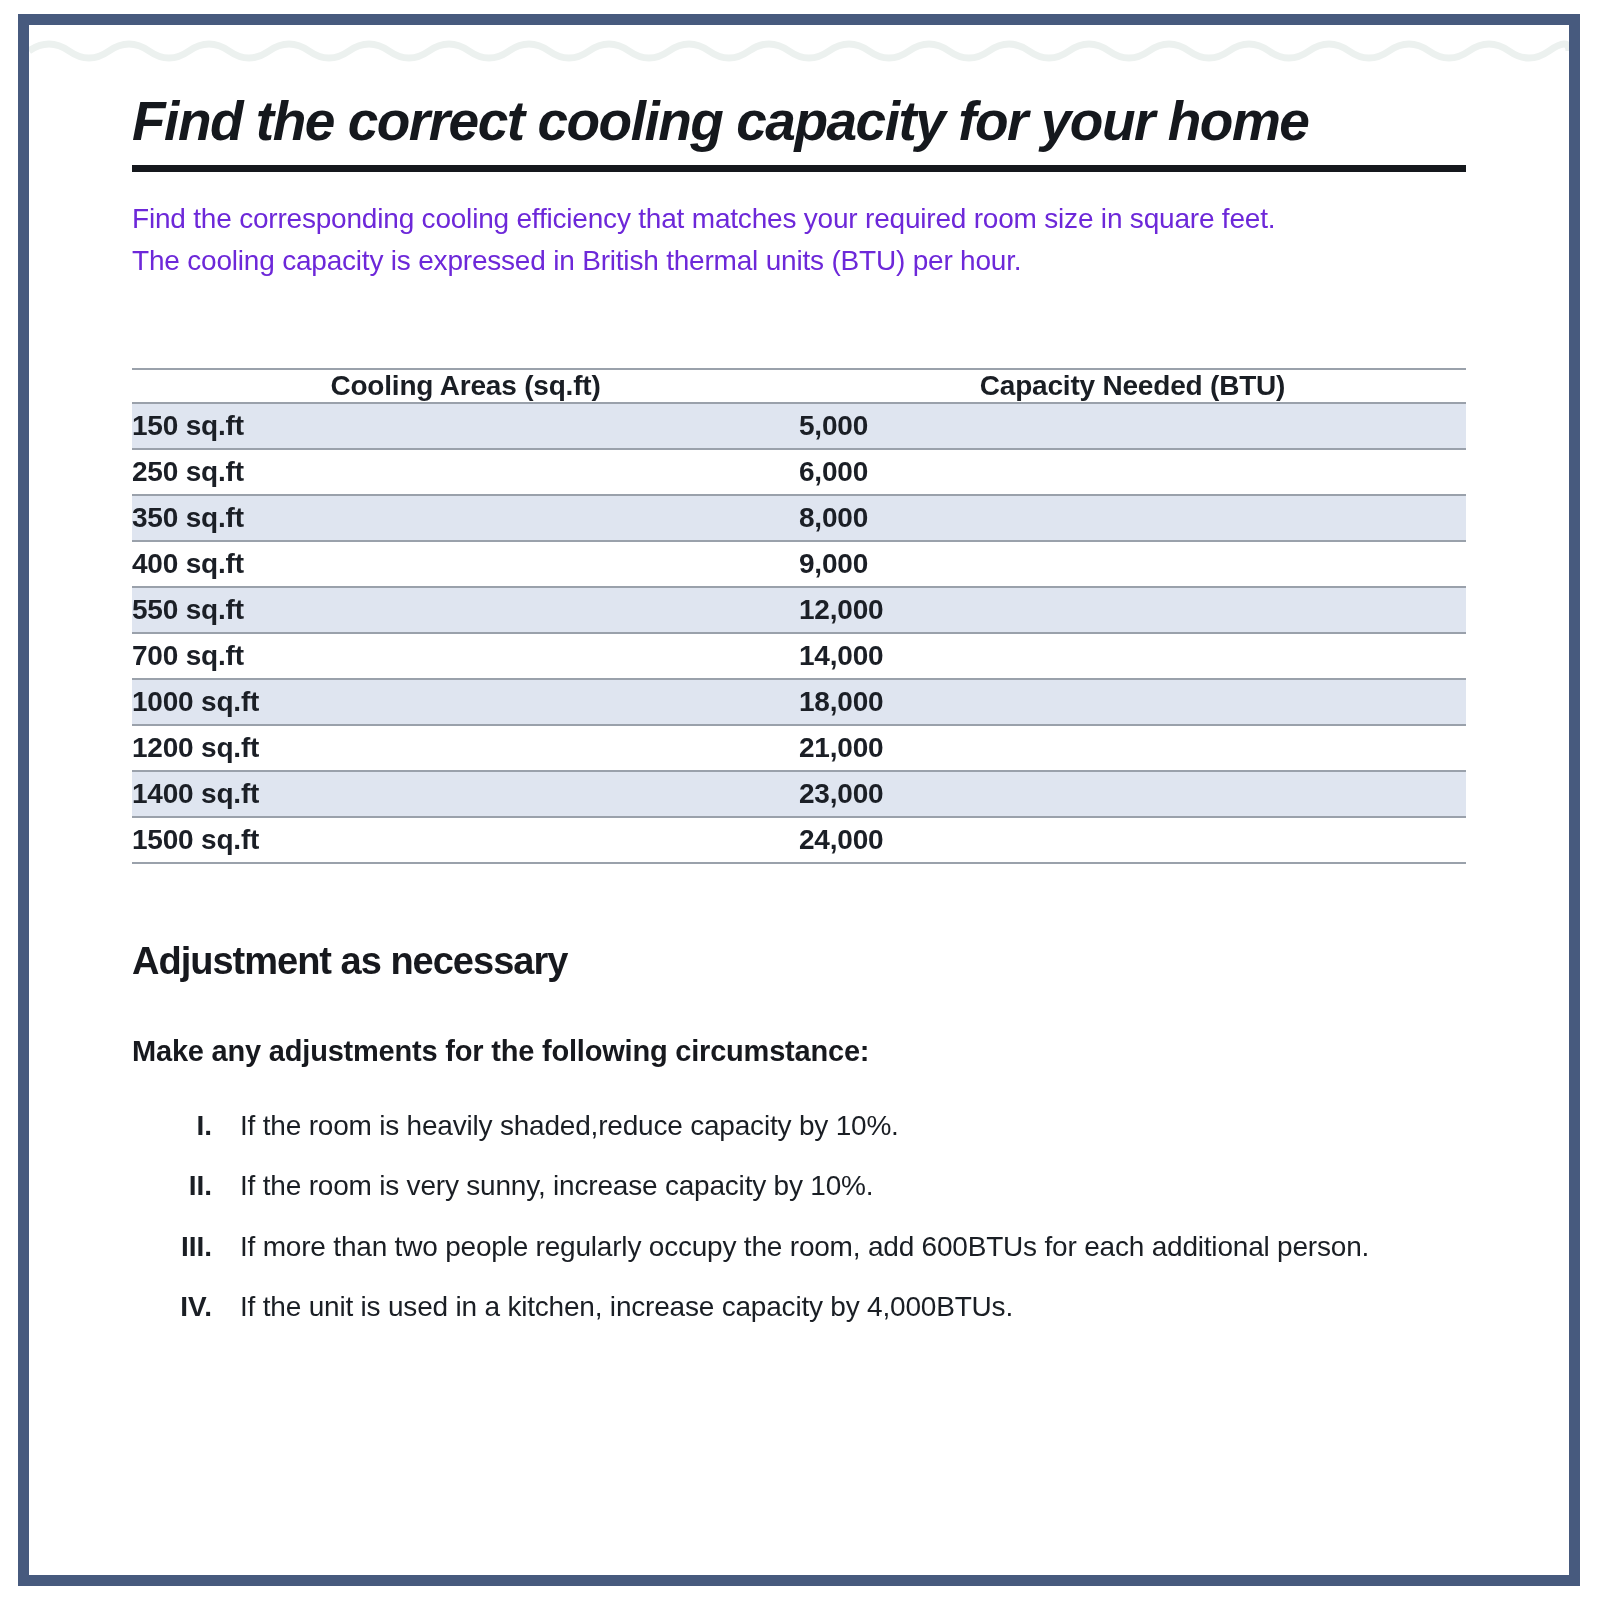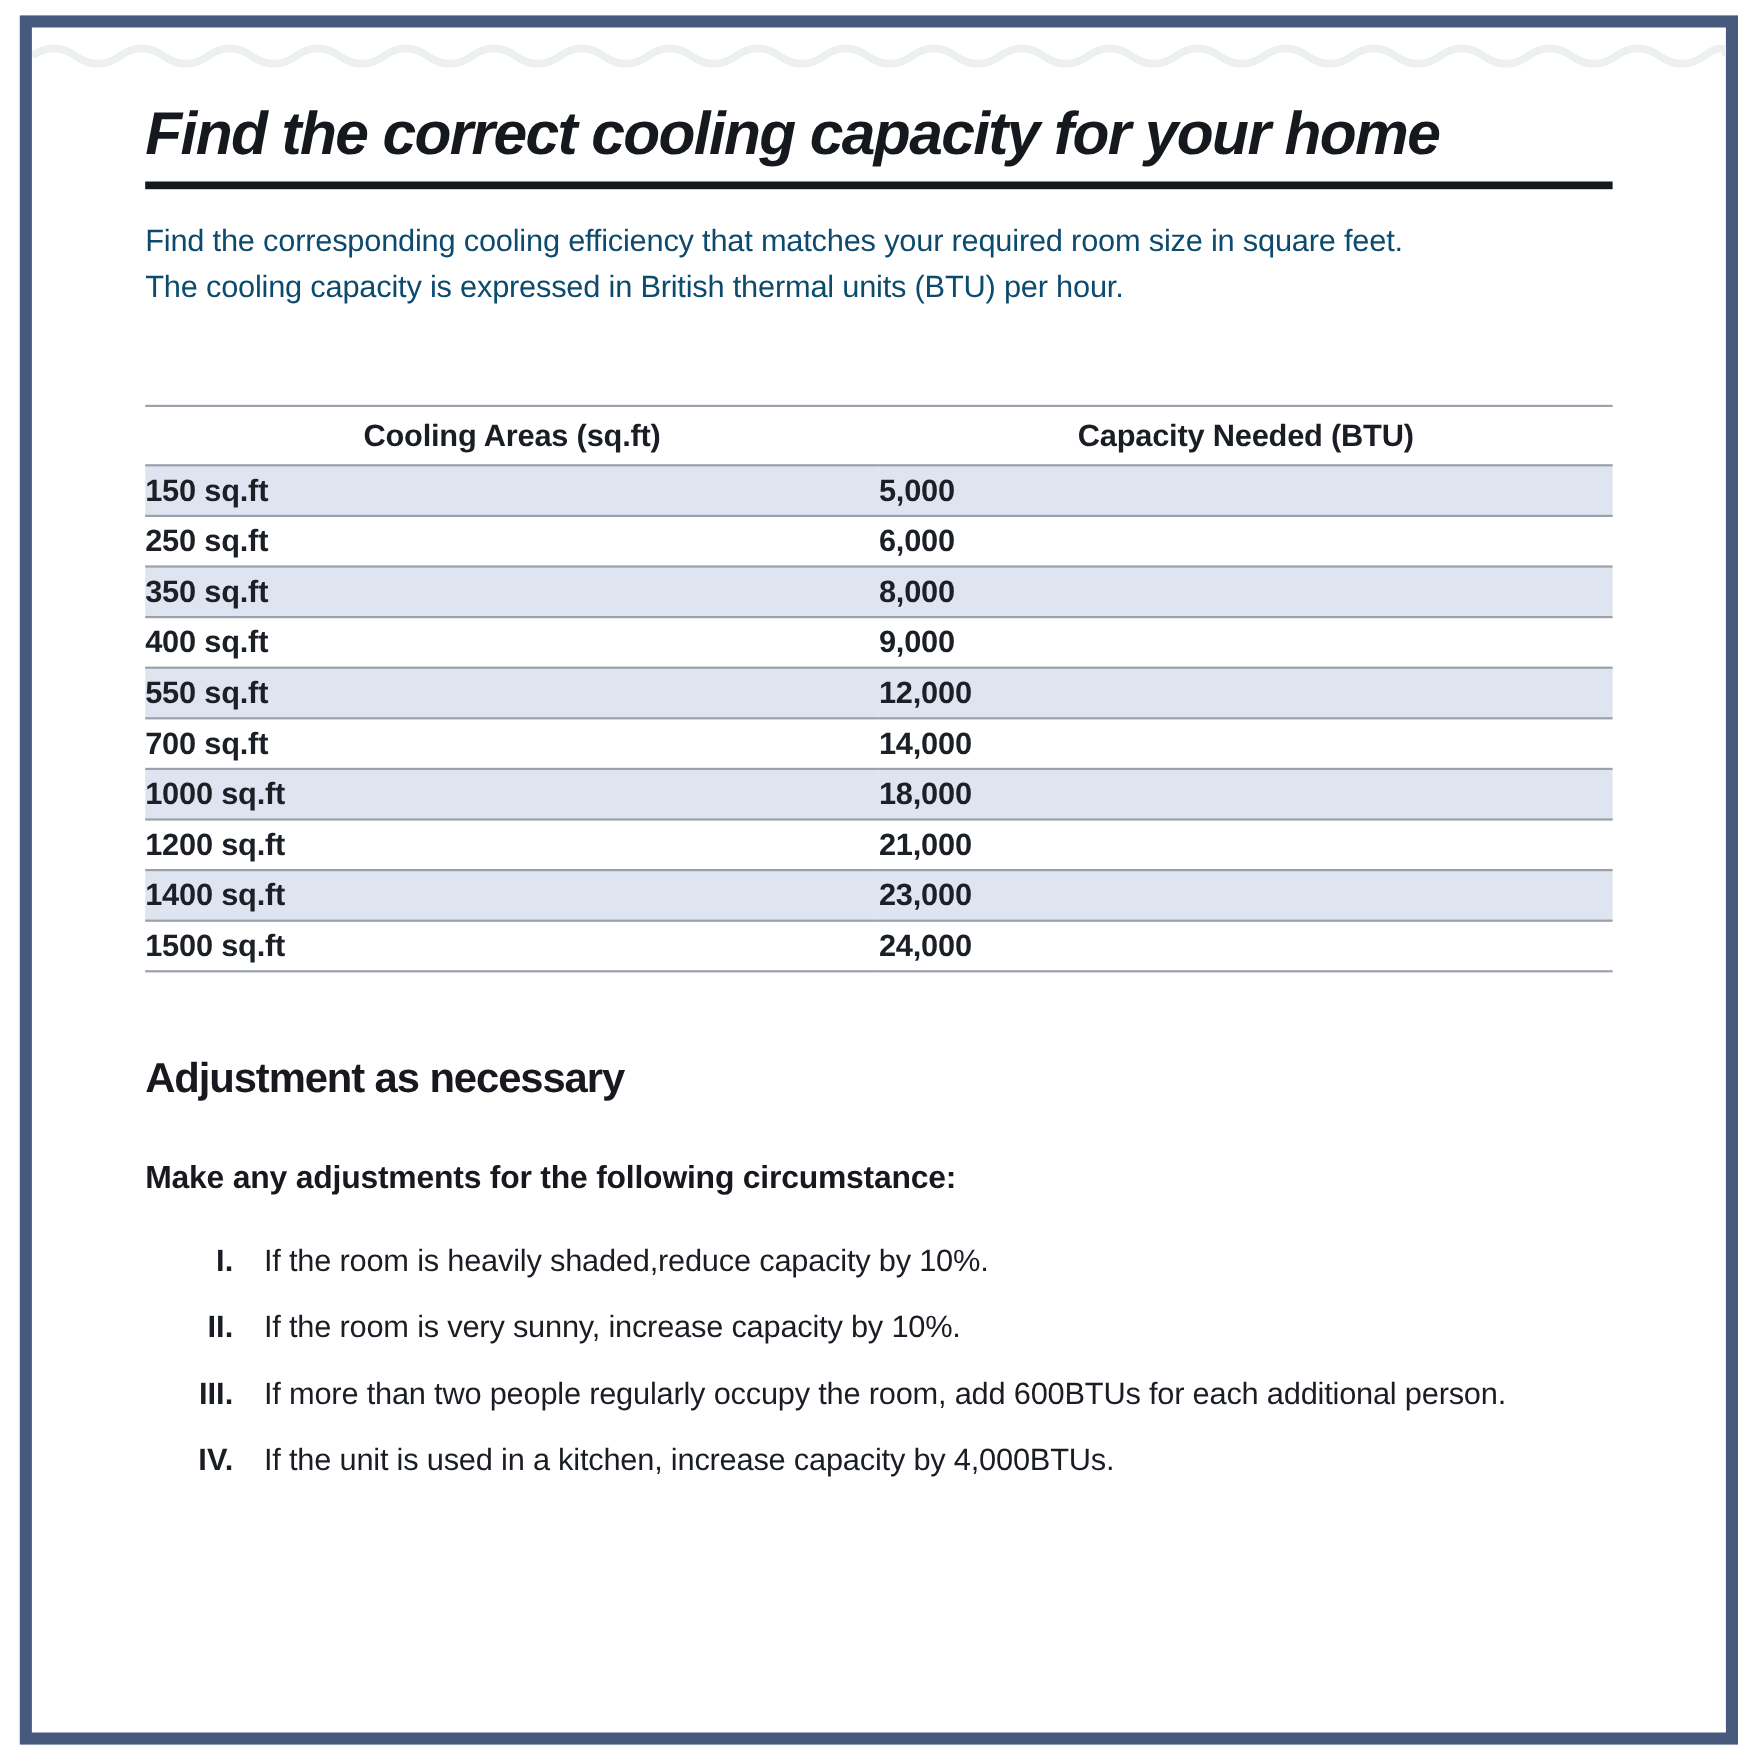--- a/index.html
+++ b/index.html
@@ -37,32 +37,32 @@
     line-height: 1.12;
     padding-bottom: 12px;
     border-bottom: 7px solid #15181d;
     white-space: nowrap;
   }
 
   .intro {
     margin-top: 26px;
     font-size: 28px;
     line-height: 1.5;
-    color: #0c4a6e;
+    color: #6d28d9;
     letter-spacing: -0.2px;
   }
 
   table.capacity {
     margin-top: 86px;
     width: 100%;
     border-collapse: collapse;
     table-layout: fixed;
   }
   table.capacity th {
-    height: 54px;
+    height: 34px;
     font-size: 28px;
     font-weight: bold;
     text-align: center;
     letter-spacing: -0.2px;
     border-top: 2px solid #9aa1ab;
     border-bottom: 2px solid #9aa1ab;
     background: #ffffff;
   }
   table.capacity td {
     height: 46px;

